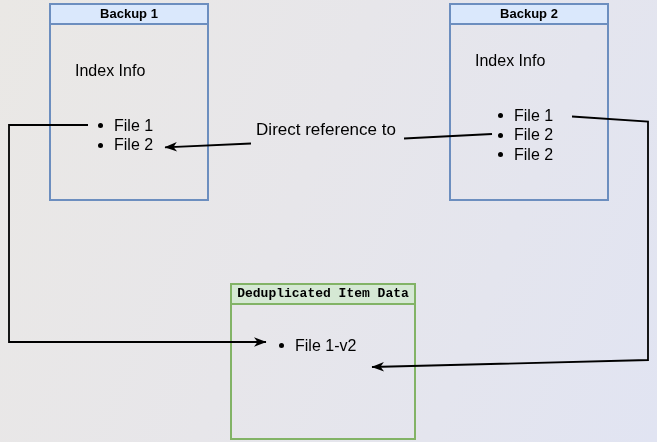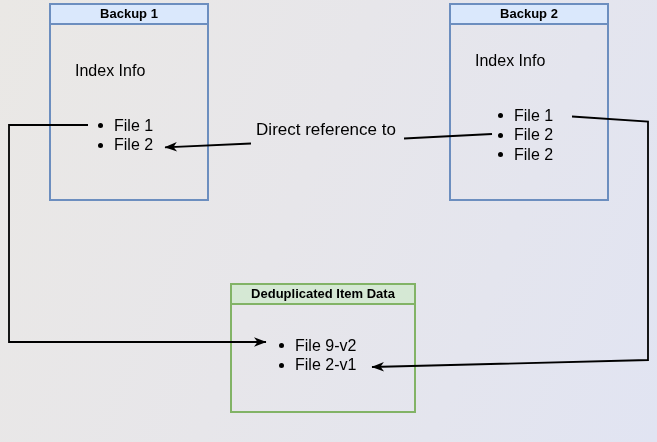--- a/index.html
+++ b/index.html
@@ -106,31 +106,27 @@
     <div class="list-item">
       <span class="bullet"></span>
       <span>File 2</span>
     </div>
     <div class="list-item">
       <span class="bullet"></span>
       <span>File 2</span>
     </div>
   </div>
 
-  <div class="box green" style="left:230px; top:283px; width:186px; height:130px;">
+  <div class="box green" style="left:230px; top:283px; width:186px; height:157px;font-family:Liberation Mono, monospace;">
     <div class="box-header">Deduplicated Item Data</div>
   </div>
   <div class="item-list" style="left:279px; top:336px;">
     <div class="list-item">
       <span class="bullet"></span>
-      <span>File 9-v2</span>
-    </div>
-    <div class="list-item">
-      <span class="bullet"></span>
-      <span>File 2-v1</span>
+      <span>File 1-v2</span>
     </div>
   </div>
 
   <div class="annotation">
     <div>Direct reference to</div>
   </div>
 
   <svg class="connectors" viewBox="0 0 657 442" xmlns="http://www.w3.org/2000/svg">
     <defs>
       <marker id="arrowhead" markerUnits="userSpaceOnUse" markerWidth="15" markerHeight="12" refX="12.5" refY="5" orient="auto">

